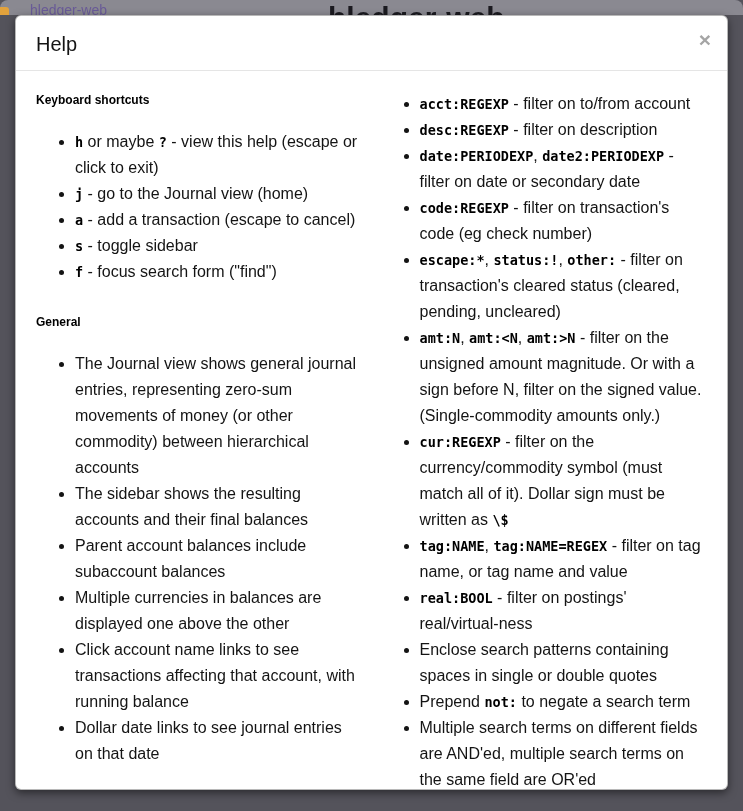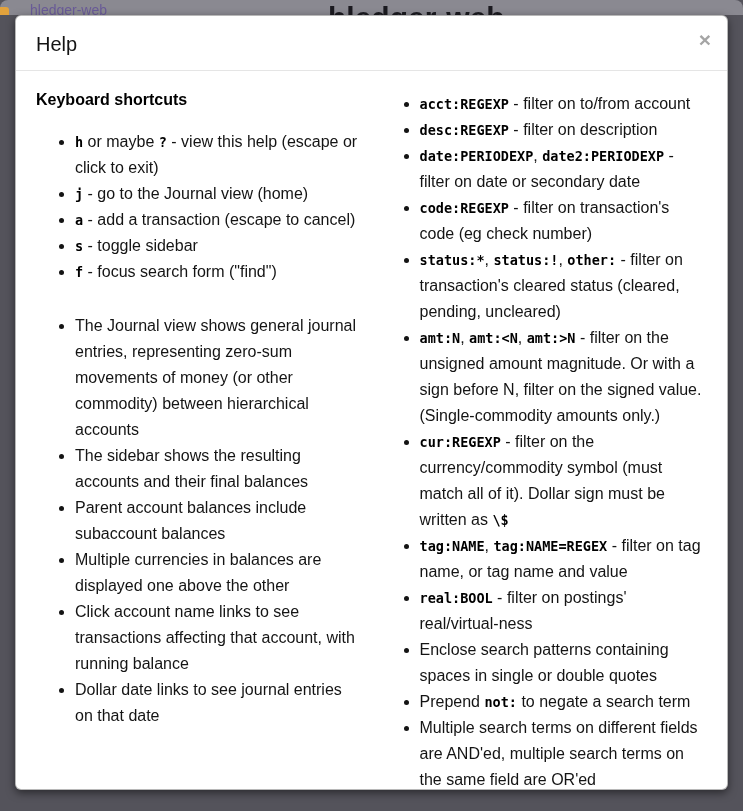--- a/index.html
+++ b/index.html
@@ -53,21 +53,21 @@
     position:absolute; right:16px; top:13px;
     font-size:21px; font-weight:bold; color:#a5a5a5;
     line-height:1; cursor:pointer;
   }
   .modal-body {
     padding:20px 20px 10px 20px;
     display:flex; gap:18px;
   }
   .col { flex:1; min-width:0; }
   .sec-heading {
-    font-size:16px; font-weight:bold; color:#000;
+    font-size:12px; font-weight:bold; color:#000;
     margin:10px 0 20px 0; line-height:18px;
   }
   .sec-heading:first-child { margin-top:0; }
   .col ul {
     margin:0 0 28px 0;
     padding-left:27px;
     list-style-type:disc;
   }
   .col ul:last-child { margin-bottom:0; }
   .col li {
@@ -97,36 +97,37 @@
   <div class="modal-body">
     <div class="col">
         <div class="sec-heading">Keyboard shortcuts</div>
         <ul>
           <li><code>h</code><span> or maybe </span><code>?</code><span> - view this help (escape or click to exit)</span></li>
           <li><code>j</code><span> - go to the Journal view (home)</span></li>
           <li><code>a</code><span> - add a transaction (escape to cancel)</span></li>
           <li><code>s</code><span> - toggle sidebar</span></li>
           <li><code>f</code><span> - focus search form ("find")</span></li>
         </ul>
+        <div class="sec-heading">General</div>
         <ul>
           <li><span>The Journal view shows general journal entries, representing zero-sum movements of money (or other commodity) between hierarchical accounts</span></li>
           <li><span>The sidebar shows the resulting accounts and their final balances</span></li>
           <li><span>Parent account balances include subaccount balances</span></li>
           <li><span>Multiple currencies in balances are displayed one above the other</span></li>
           <li><span>Click account name links to see transactions affecting that account, with running balance</span></li>
           <li><span>Dollar date links to see journal entries on that date</span></li>
         </ul>
       </div>
     <div class="col">
         <ul>
           <li><code>acct:REGEXP</code><span> - filter on to/from account</span></li>
           <li><code>desc:REGEXP</code><span> - filter on description</span></li>
           <li><code>date:PERIODEXP</code><span>, </span><code>date2:PERIODEXP</code><span> - filter on date or secondary date</span></li>
           <li><code>code:REGEXP</code><span> - filter on transaction's code (eg check number)</span></li>
-          <li><code>status:*</code><span>, </span><code>status:!</code><span>, </span><code>other:</code><span> - filter on transaction's cleared status (cleared, pending, uncleared)</span></li>
+          <li><code>escape:*</code><span>, </span><code>status:!</code><span>, </span><code>other:</code><span> - filter on transaction's cleared status (cleared, pending, uncleared)</span></li>
           <li><code>amt:N</code><span>, </span><code>amt:&lt;N</code><span>, </span><code>amt:&gt;N</code><span> - filter on the unsigned amount magnitude. Or with a sign before N, filter on the signed value. (Single-commodity amounts only.)</span></li>
           <li><code>cur:REGEXP</code><span> - filter on the currency/commodity symbol (must match all of it). Dollar sign must be written as </span><code>\$</code></li>
           <li><code>tag:NAME</code><span>, </span><code>tag:NAME=REGEX</code><span> - filter on tag name, or tag name and value</span></li>
           <li><code>real:BOOL</code><span> - filter on postings' real/virtual-ness</span></li>
           <li><span>Enclose search patterns containing spaces in single or double quotes</span></li>
           <li><span>Prepend </span><code>not:</code><span> to negate a search term</span></li>
           <li><span>Multiple search terms on different fields are AND'ed, multiple search terms on the same field are OR'ed</span></li>
         </ul>
       </div>
   </div>

